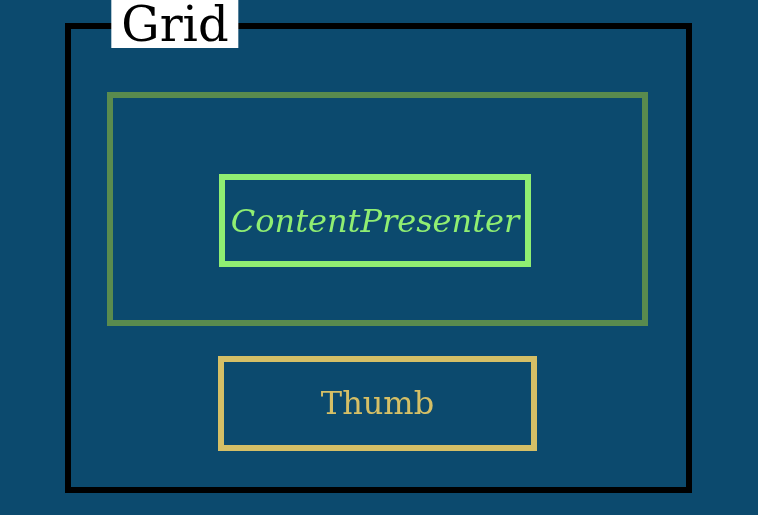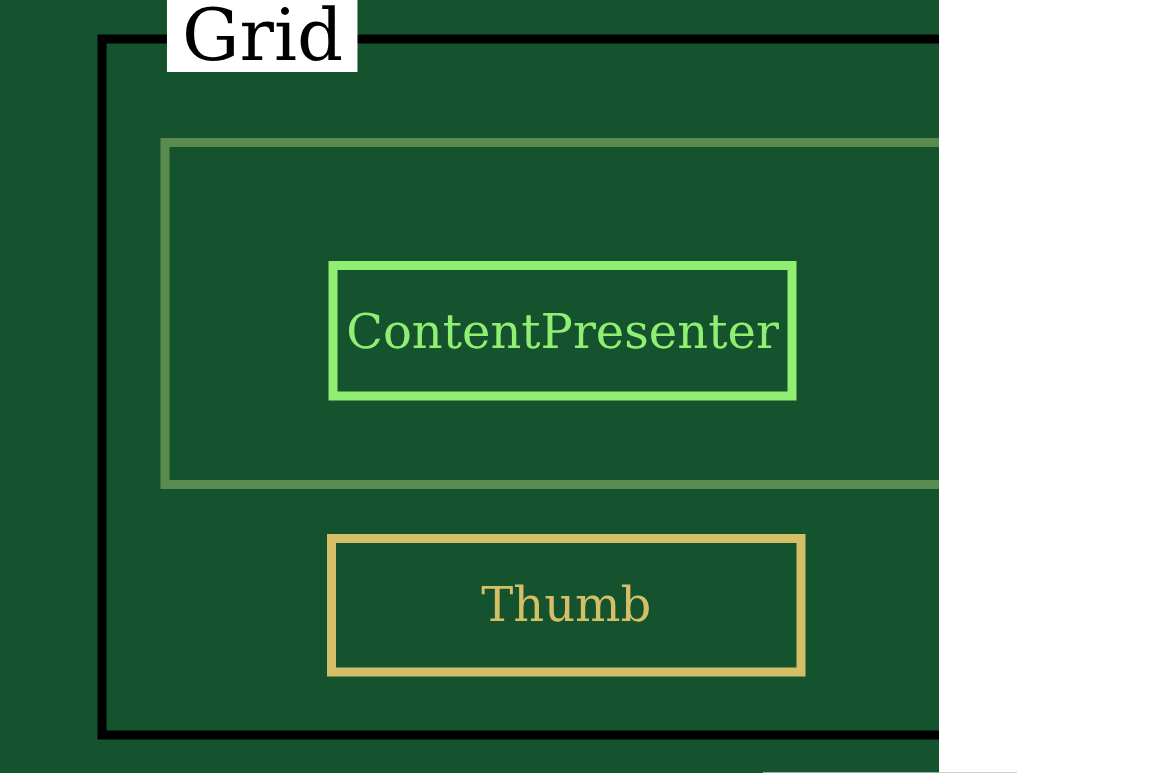--- a/index.html
+++ b/index.html
@@ -2,23 +2,23 @@
 <html style="--color-grid: #000000; --color-header-border: #5a8b4e; --color-header-content: #90ee72; --color-header-gripper: #d5bf66;"><head>
 <meta charset="utf-8">
 <style>
   html, body {
     margin: 0;
     padding: 0;
     background: #ffffff;
   }
   .stage {
     position: relative;
-    width: 626px;
+    width: 758px;
     height: 515px;
-    background: #14532d;
+    background: #0c4a6e;
     font-family: "DejaVu Serif", "Liberation Serif", serif;
     overflow: hidden;
   }
   .box {
     position: absolute;
     box-sizing: border-box;
     background: transparent;
   }
   .node-label {
     position: absolute;
@@ -73,20 +73,21 @@
     z-index: 3;
     display: flex;
     flex-direction: column;
     align-items: center;
     justify-content: center;
     color: var(--color-header-content, #90ee72);
   }
   .header-content-box .line1 {
     font-size: 32px;
     line-height: 36px;
+    font-style: italic;
   }
   .header-content-box .line2 {
     font-size: 25px;
     line-height: 29px;
   }
 
   
   .header-gripper-box {
     left: 218px; top: 356px;
     width: 319px; height: 95px;

